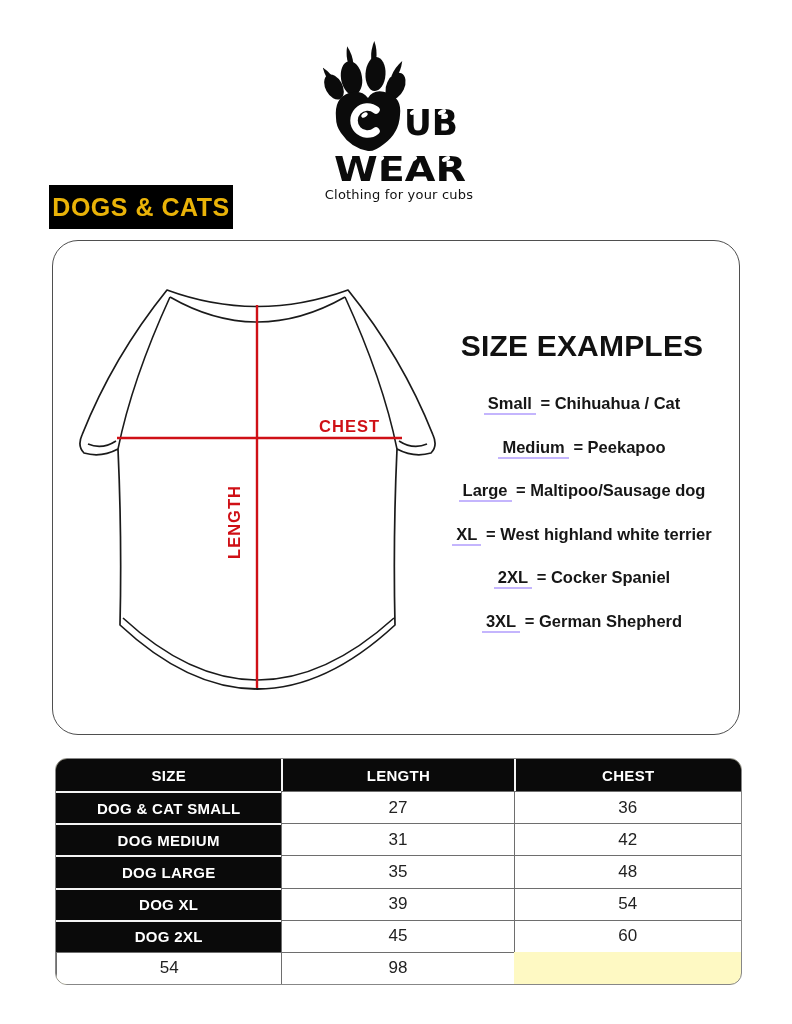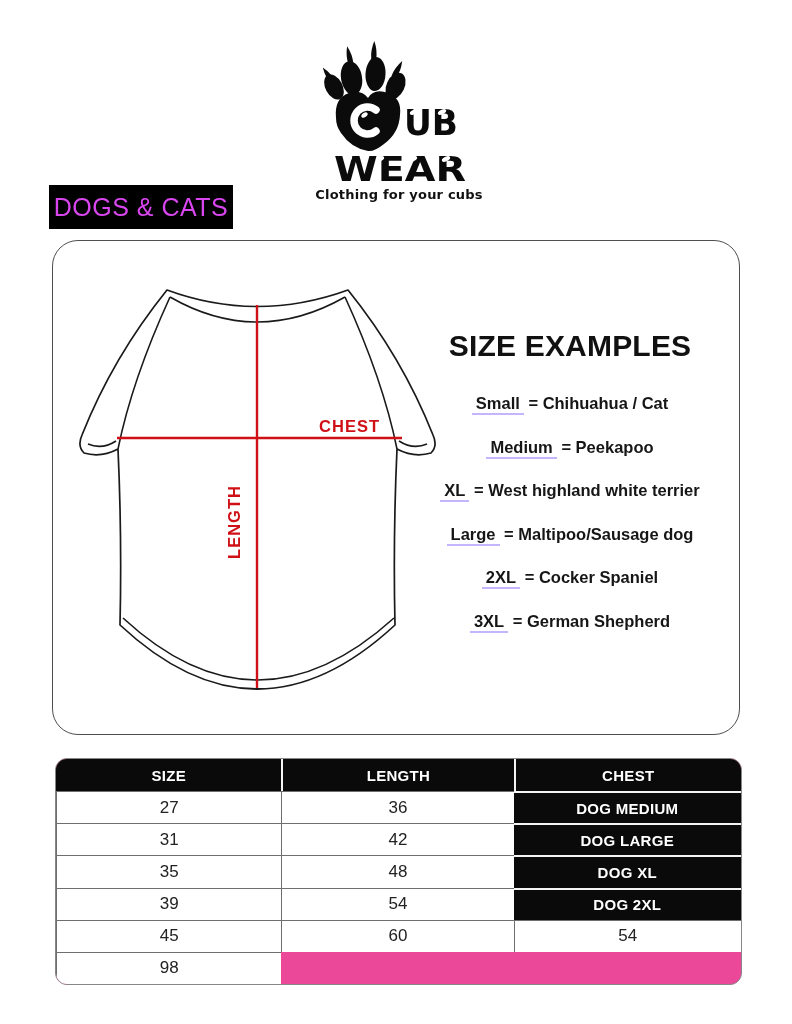--- a/index.html
+++ b/index.html
@@ -6,52 +6,52 @@
   html,body { background:#fff; }
   body { font-family:"Liberation Sans", sans-serif; }
   #page {
     position:relative; width:792px; height:1024px; background:#ffffff;
     overflow:hidden; margin:0 auto;
   }
   
   #logo-svg { position:absolute; left:323px; top:38px; width:152px; height:152px; }
   #logo-tagline {
     position:absolute; left:308px; top:187px; width:182px;
-    text-align:center; font-size:13px; font-weight:700; color:#111;
+    text-align:center; font-size:13px; font-weight:400; color:#111;
     letter-spacing:0.2px; font-family:"DejaVu Sans", sans-serif;
   }
   
   #badge {
     position:absolute; left:49px; top:185px; width:184px; height:44px;
-    background:#000; color:#d946ef; display:flex; align-items:center; justify-content:center;
-    font-size:25px; font-weight:400; letter-spacing:0.5px;
+    background:#000; color:#eab308; display:flex; align-items:center; justify-content:center;
+    font-size:25px; font-weight:700; letter-spacing:0.5px;
   }
   
   #figure-box {
     position:absolute; left:52px; top:240px; width:688px; height:495px;
     border:1.6px solid #4f4f4f; border-radius:26px; background:#fff;
   }
   #shirt-svg { position:absolute; left:70px; top:265px; width:375px; height:435px; }
   
   #size-examples {
-    position:absolute; left:420px; top:329px; width:300px; text-align:center; color:#161616;
+    position:absolute; left:432px; top:329px; width:300px; text-align:center; color:#161616;
   }
   #size-examples h2 {
     font-size:30px; font-weight:800; letter-spacing:0.2px; margin-bottom:31px; color:#111;
   }
   .ex-item { font-size:16.5px; font-weight:700; margin-bottom:24.5px; white-space:nowrap; }
   .ex-item .kw {
     border-bottom:2px solid #c4b5fd; padding:0 4px 1px 4px;
   }
   
   #size-table {
     position:absolute; left:55px; top:758px; width:687px; height:227px;
     display:grid; grid-template-columns:32.9% 33.9% 33.2%;
     grid-auto-rows:1fr; border-radius:12px; overflow:hidden;
-    border:1.5px solid #878787; background:#ec4899;
+    border:1.5px solid #878787; background:#fef9c3;
   }
   .cell { display:flex; align-items:center; justify-content:center; }
   .cell.dark { background:#0a0a0a; color:#fff; font-size:15px; font-weight:700; letter-spacing:0.3px; }
   .cell.dark.sep-top { border-top:2px solid #f4f4f4; }
   .cell.dark.sep-left { border-left:2px solid #f4f4f4; }
   .cell.light {
     background:#fff; color:#222; font-size:17px; font-weight:400;
     border-left:1.2px solid #6e6e6e; border-top:1.2px solid #6e6e6e;
   }
 </style>
@@ -137,43 +137,44 @@
     <h2>SIZE EXAMPLES</h2>
     <div class="ex-item">
       <span class="kw">Small</span>
       <span>= Chihuahua / Cat</span>
     </div>
     <div class="ex-item">
       <span class="kw">Medium</span>
       <span>= Peekapoo</span>
     </div>
     <div class="ex-item">
+      <span class="kw">Large</span>
+      <span>= Maltipoo/Sausage dog</span>
+    </div>
+    <div class="ex-item">
       <span class="kw">XL</span>
       <span>= West highland white terrier</span>
-    </div>
-    <div class="ex-item">
-      <span class="kw">Large</span>
-      <span>= Maltipoo/Sausage dog</span>
     </div>
     <div class="ex-item">
       <span class="kw">2XL</span>
       <span>= Cocker Spaniel</span>
     </div>
     <div class="ex-item">
       <span class="kw">3XL</span>
       <span>= German Shepherd</span>
     </div>
   </div>
 
   <div id="size-table">
 
     <div class="cell dark">SIZE</div>
     <div class="cell dark sep-left">LENGTH</div>
     <div class="cell dark sep-left">CHEST</div>
 
+    <div class="cell dark sep-top">DOG &amp; CAT SMALL</div>
     <div class="cell light">27</div>
     <div class="cell light">36</div>
 
     <div class="cell dark sep-top">DOG MEDIUM</div>
     <div class="cell light">31</div>
     <div class="cell light">42</div>
 
     <div class="cell dark sep-top">DOG LARGE</div>
     <div class="cell light">35</div>
     <div class="cell light">48</div>

